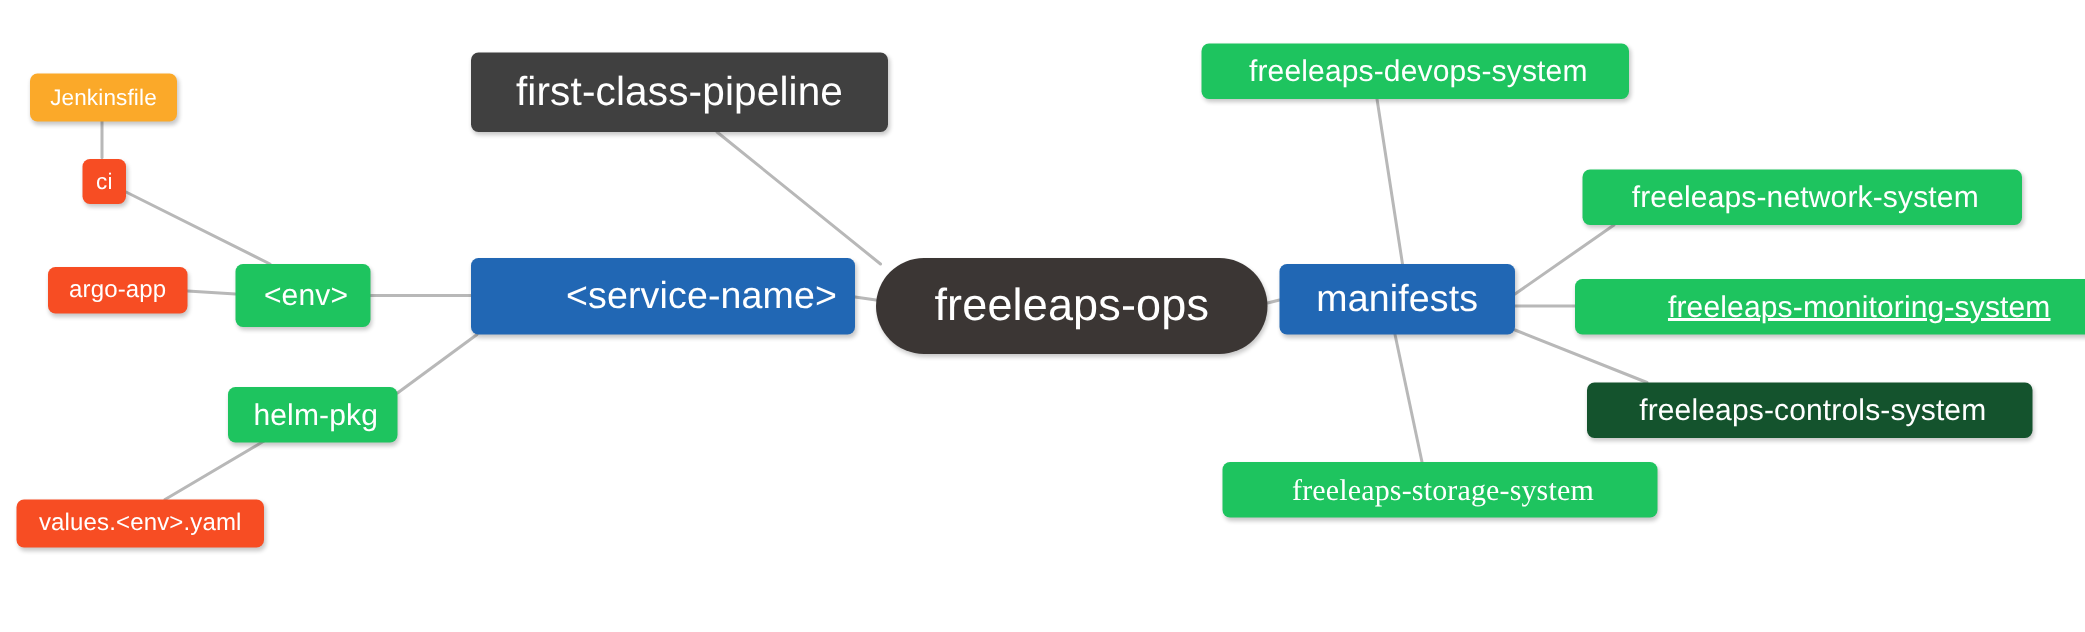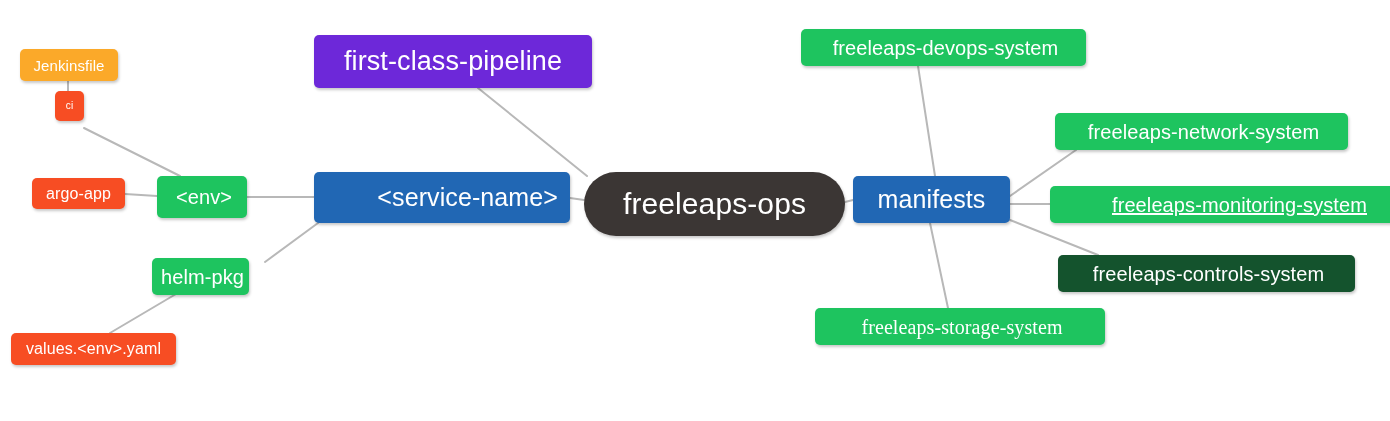--- a/index.html
+++ b/index.html
@@ -73,39 +73,39 @@
       <line x1="1010" y1="220" x2="1098" y2="255" stroke="#b8b8b8"></line>
       <line x1="930" y1="223" x2="948" y2="308" stroke="#b8b8b8"></line>
     </svg>
   <div id="node-layer">
       <div class="node root" style="left: 584px; top: 172px; width: 261px; height: 64px; font-size: 30px; background: rgb(59, 54, 52); border-radius: 32px;">
         <span>freeleaps-ops</span>
       </div>
       <div class="node branch" style="left: 314px; top: 172px; width: 256px; height: 51px; font-size: 25px; background: rgb(33, 103, 180); justify-content: flex-end;">
         <span>&lt;service-name&gt;</span>
       </div>
-      <div class="node branch" style="left: 314px; top: 35px; width: 278px; height: 53px; font-size: 27px; background: #6d28d9;">
+      <div class="node branch" style="left: 314px; top: 35px; width: 278px; height: 53px; font-size: 27px; background: #404040;">
         <span>first-class-pipeline</span>
       </div>
       <div class="node branch" style="left: 853px; top: 176px; width: 157px; height: 47px; font-size: 25px; background: rgb(33, 103, 180);">
         <span>manifests</span>
       </div>
       <div class="node leaf-green" style="left: 157px; top: 176px; width: 90px; height: 42px; font-size: 20px; background: rgb(30, 196, 95);">
         <span>&lt;env&gt;</span>
       </div>
-      <div class="node leaf-green" style="left: 152px; top: 258px; width: 97px; height: 37px; font-size: 20px; background: rgb(30, 196, 95);">
+      <div class="node leaf-green" style="left: 152px; top: 258px; width: 113px; height: 37px; font-size: 20px; background: rgb(30, 196, 95);">
         <span>helm-pkg</span>
       </div>
       <div class="node leaf-red" style="left: 32px; top: 178px; width: 93px; height: 31px; font-size: 16px; background: rgb(247, 77, 35);">
         <span>argo-app</span>
       </div>
       <div class="node leaf-red" style="left: 11px; top: 333px; width: 165px; height: 32px; font-size: 16px; background: rgb(247, 77, 35);">
         <span>values.&lt;env&gt;.yaml</span>
       </div>
-      <div class="node leaf-red" style="left: 55px; top: 91px; width: 29px; height: 30px; font-size: 10px; background: rgb(247, 77, 35);">
+      <div class="node leaf-red" style="left: 55px; top: 106px; width: 29px; height: 30px; font-size: 15px; background: rgb(247, 77, 35);">
         <span>ci</span>
       </div>
       <div class="node leaf-orange" style="left: 20px; top: 26px; width: 98px; height: 32px; font-size: 15px; background: rgb(251, 169, 41);">
         <span>Jenkinsfile</span>
       </div>
       <div class="node leaf-green" style="left: 801px; top: 29px; width: 285px; height: 37px; font-size: 20px; background: rgb(30, 196, 95);">
         <span>freeleaps-devops-system</span>
       </div>
       <div class="node leaf-green" style="left: 1055px; top: 113px; width: 293px; height: 37px; font-size: 20px; background: rgb(30, 196, 95);">
         <span>freeleaps-network-system</span>

